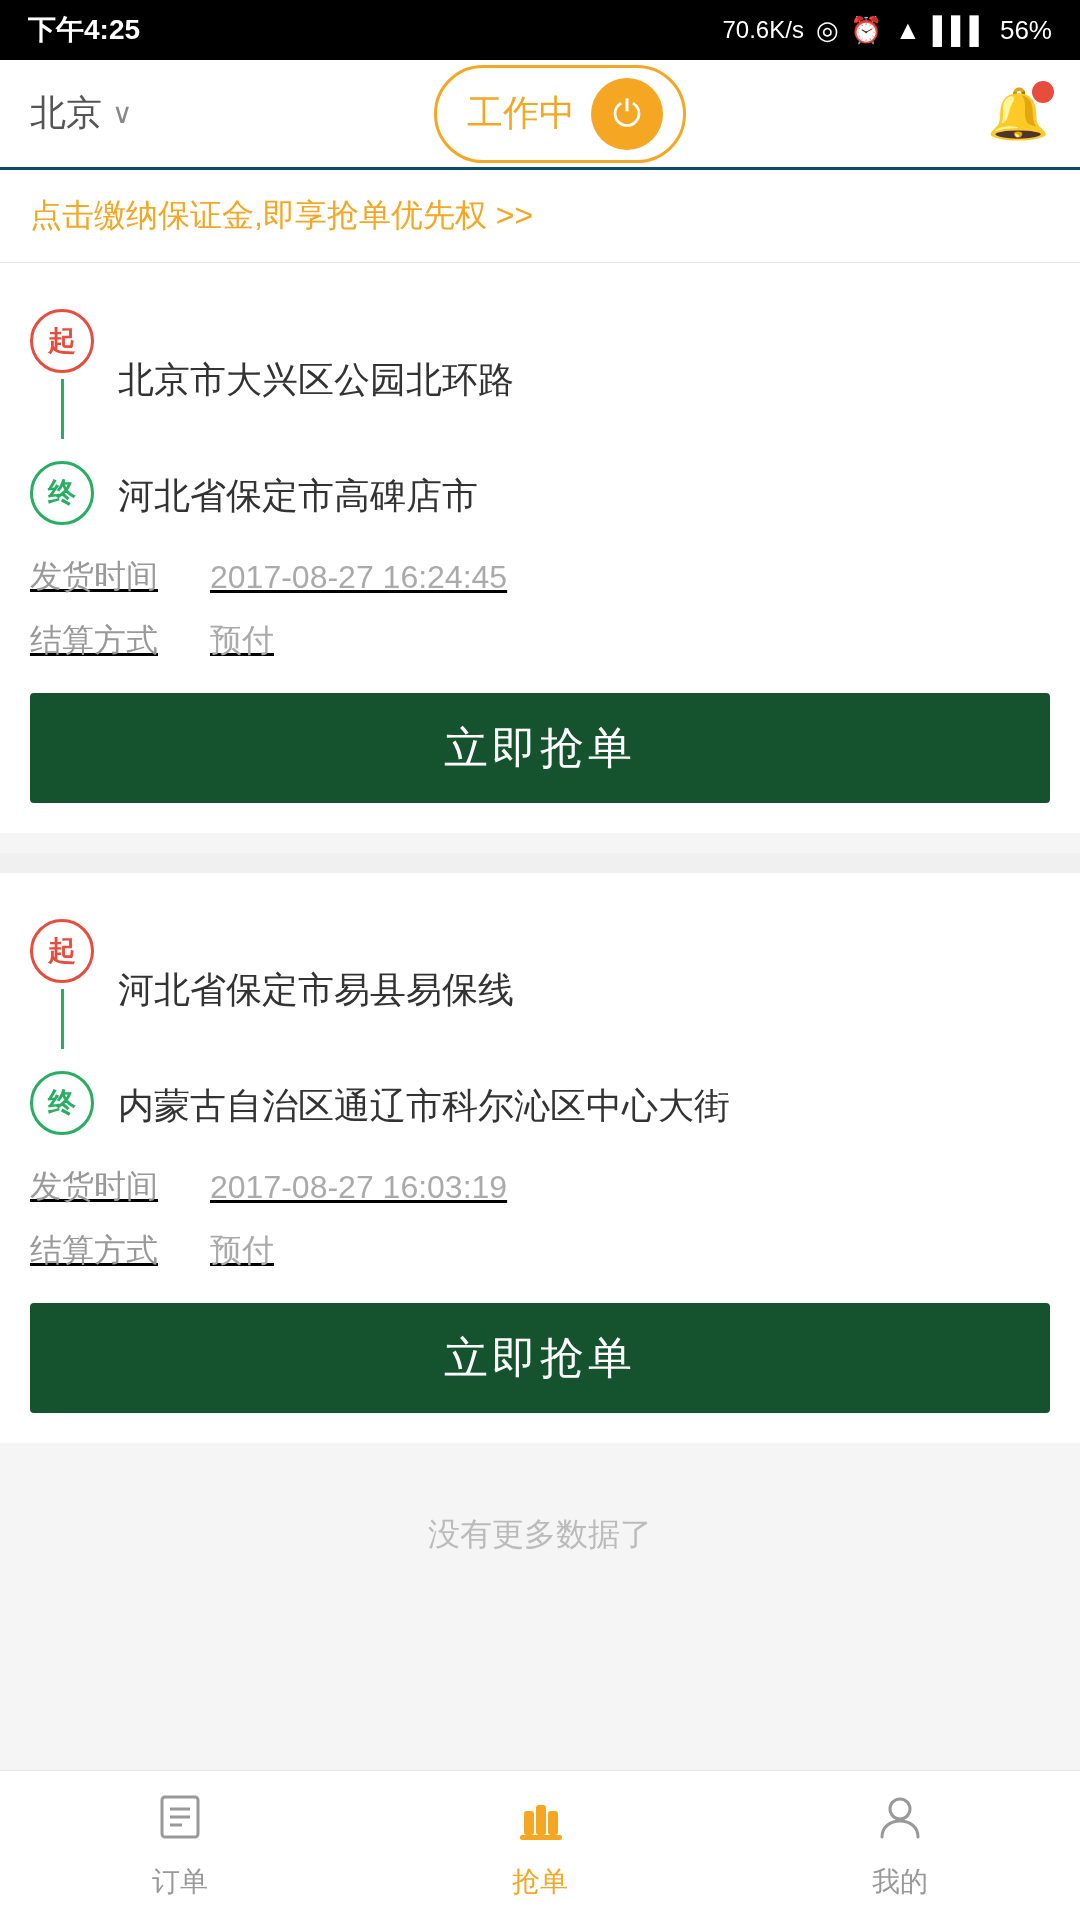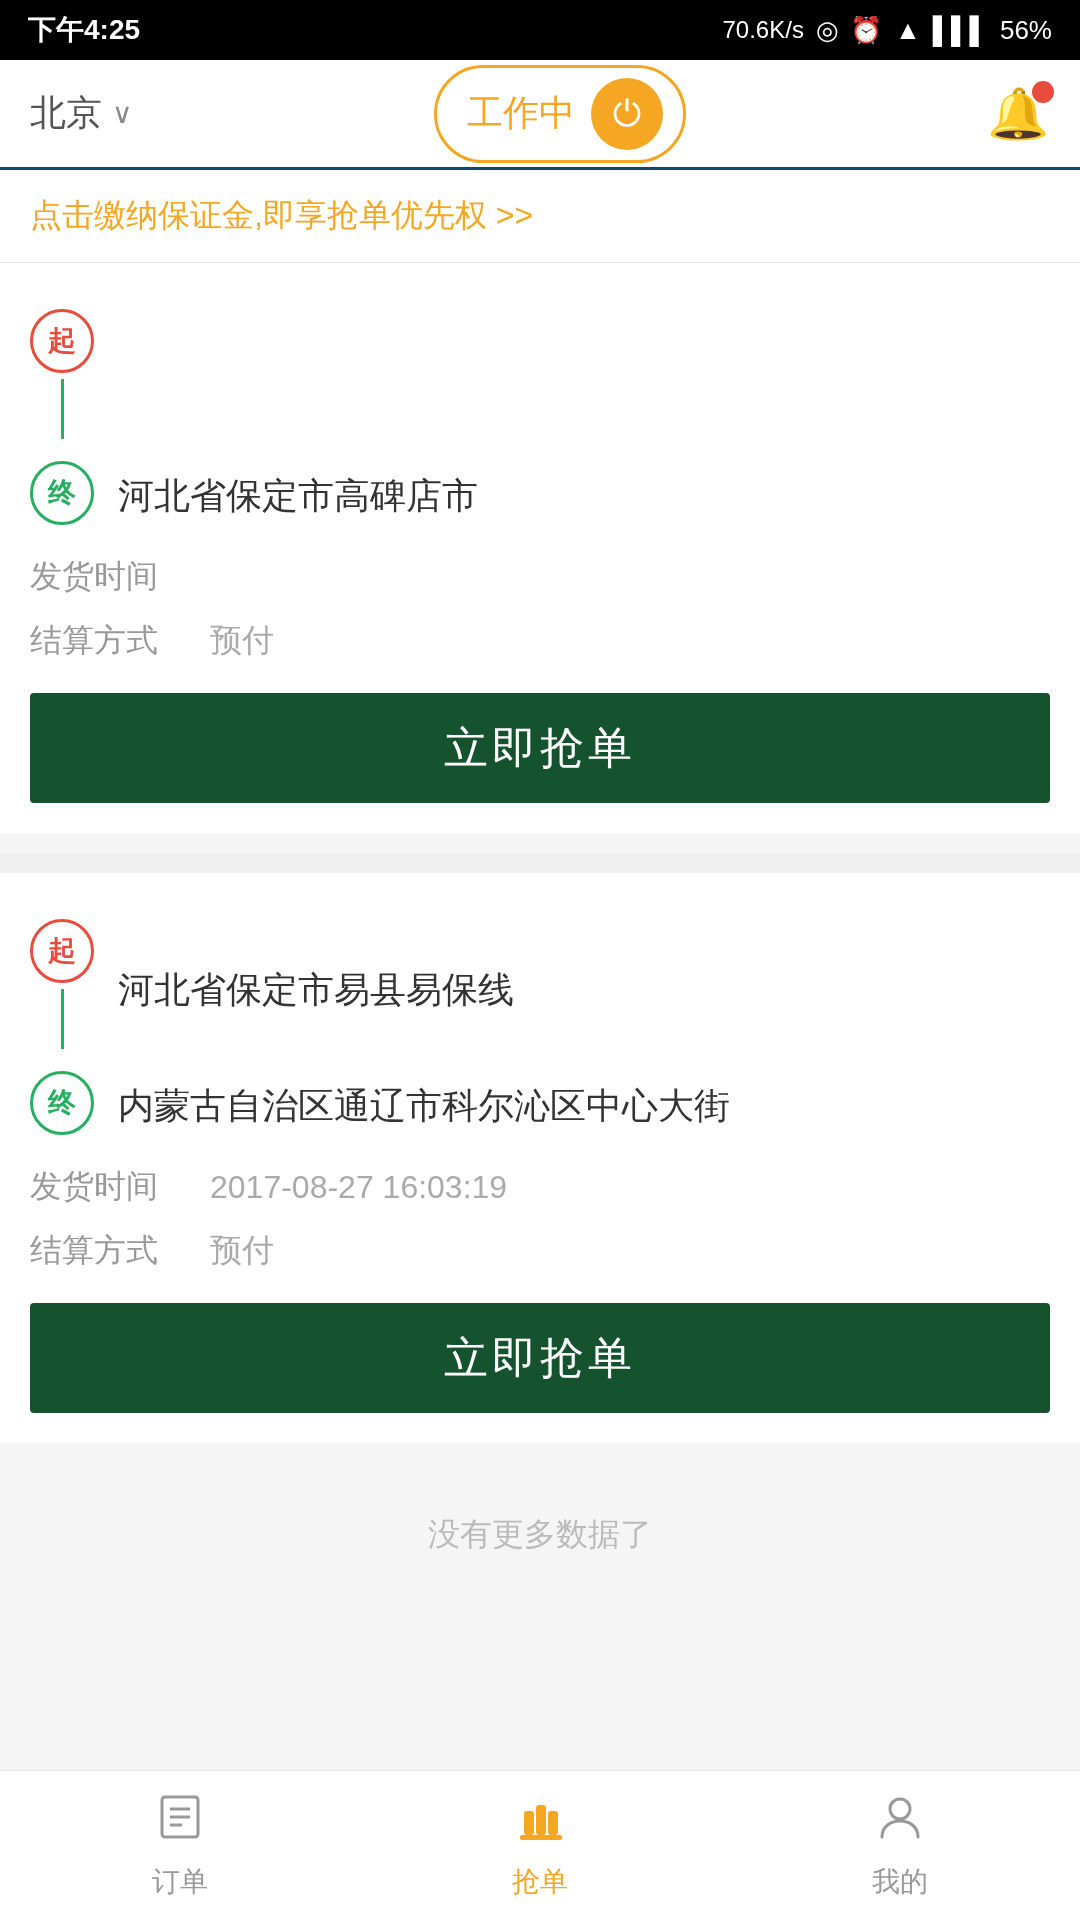--- a/index.html
+++ b/index.html
@@ -169,20 +169,21 @@
       margin-bottom: 0;
     }
 
     .info-rows {
       margin: 30px 0 30px;
     }
     .info-row {
       display: flex;
       align-items: center;
       margin-bottom: 20px;
+      text-decoration: underline;
     }
     .info-label {
       font-size: 32px;
       color: #999;
       width: 180px;
     }
     .info-value {
       font-size: 32px;
       color: #aaa;
     }
@@ -289,33 +290,35 @@
 <div class="content-wrap">
 
   <div class="order-card">
     <div class="route-section">
       <div class="route-icons">
         <div class="route-badge start">
           <span>起</span>
         </div>
         <div class="route-line"></div>
       </div>
+      <div class="route-address">北京市大兴区公园北环路</div>
     </div>
     <div class="route-section">
       <div class="route-icons">
         <div class="route-badge end">
           <span>终</span>
         </div>
       </div>
       <div class="route-address">河北省保定市高碑店市</div>
     </div>
 
     <div class="info-rows">
       <div class="info-row">
         <span class="info-label">发货时间</span>
+        <span class="info-value">2017-08-27 16:24:45</span>
       </div>
       <div class="info-row">
         <span class="info-label">结算方式</span>
         <span class="info-value">预付</span>
       </div>
     </div>
 
     <button class="grab-btn">立即抢单</button>
   </div>
 

